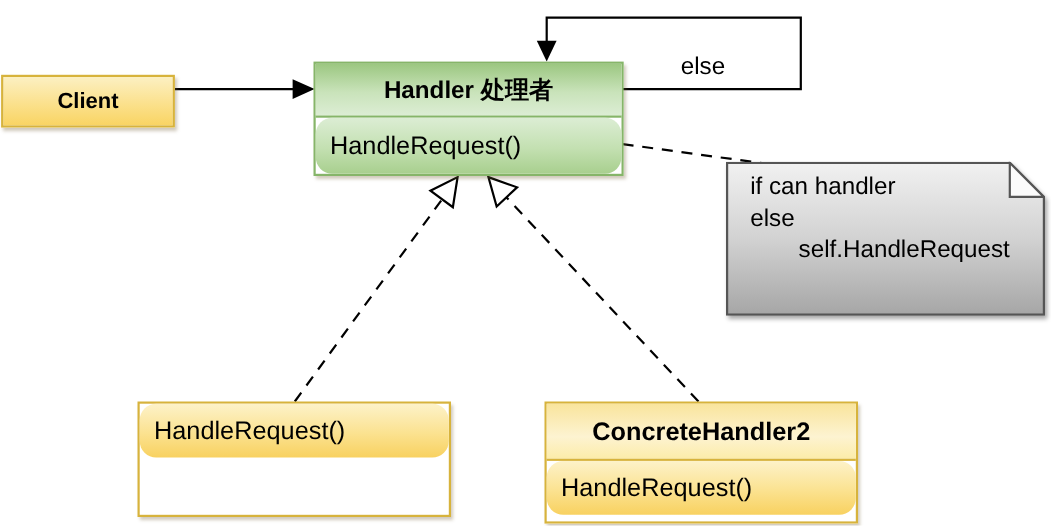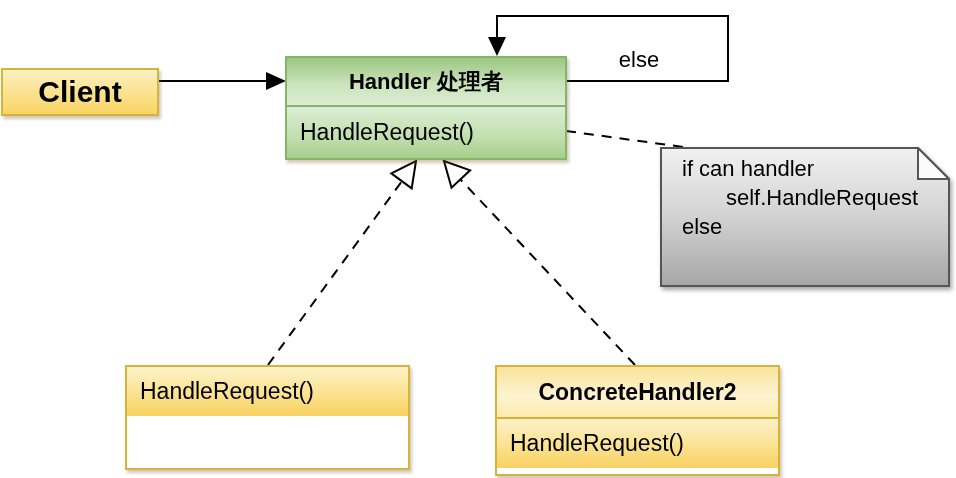--- a/index.html
+++ b/index.html
@@ -26,26 +26,26 @@
 
   
   .yellow{border-color:#d7b33c;}
   .yellow .title{border-bottom:2px solid #d7b33c;
      background:linear-gradient(180deg,#f9e49c 0%,#fdf3d1 60%,#fceca9 100%);}
   .yellow .method{
      background:linear-gradient(180deg,#fdf2c9 0%,#fbe290 55%,#f8d160 100%);}
 
   
   #client-box{display:flex;align-items:center;justify-content:center;
-     font-weight:bold;font-size:30px;
+     font-weight:bold;font-size:20px;
      background:linear-gradient(180deg,#fcf0c2 0%,#fbe18d 55%,#f9d463 100%);}
 
   .handler-title{font-size:22px;}
   .concrete-title{font-size:23px;}
-  .method{font-size:23px;}
+  .method{font-size:23px;border-radius:15px;}
 
   
   #note{position:absolute;left:660px;top:147px;width:290px;height:140px;
         filter:drop-shadow(2px 3px 2px rgba(0,0,0,0.35));}
   #note svg{position:absolute;left:0;top:0;}
   .note-text{position:absolute;left:22px;top:7px;font-size:22px;line-height:29px;
              white-space:nowrap;}
   .note-line.indent{padding-left:44px;}
 
   
@@ -100,22 +100,22 @@
           <stop offset="0" stop-color="#f1f1f1"></stop>
           <stop offset="0.5" stop-color="#d2d2d2"></stop>
           <stop offset="1" stop-color="#a6a6a6"></stop>
         </linearGradient>
       </defs>
       <path d="M1,1 H258 L289,32 V139 H1 Z" fill="url(#noteGrad)" stroke="#555" stroke-width="2"></path>
       <path d="M258,1 V32 H289 Z" fill="#fbfbfb" stroke="#555" stroke-width="2"></path>
     </svg>
     <div class="note-text">
       <div class="note-line">if can handler</div>
+      <div class="note-line">else</div>
       <div class="note-line indent">self.HandleRequest</div>
-      <div class="note-line">else</div>
     </div>
   </div>
 
   <div class="uml-box yellow" style="left:125px;top:365px;width:285px;height:105px;">
     <div class="method" style="height:49px;">HandleRequest()</div>
   </div>
 
   <div class="uml-box yellow" style="left:495px;top:365px;width:285px;height:111px;">
     <div class="title concrete-title" style="height:52px;">ConcreteHandler2</div>
     <div class="method" style="height:49px;">HandleRequest()</div>

